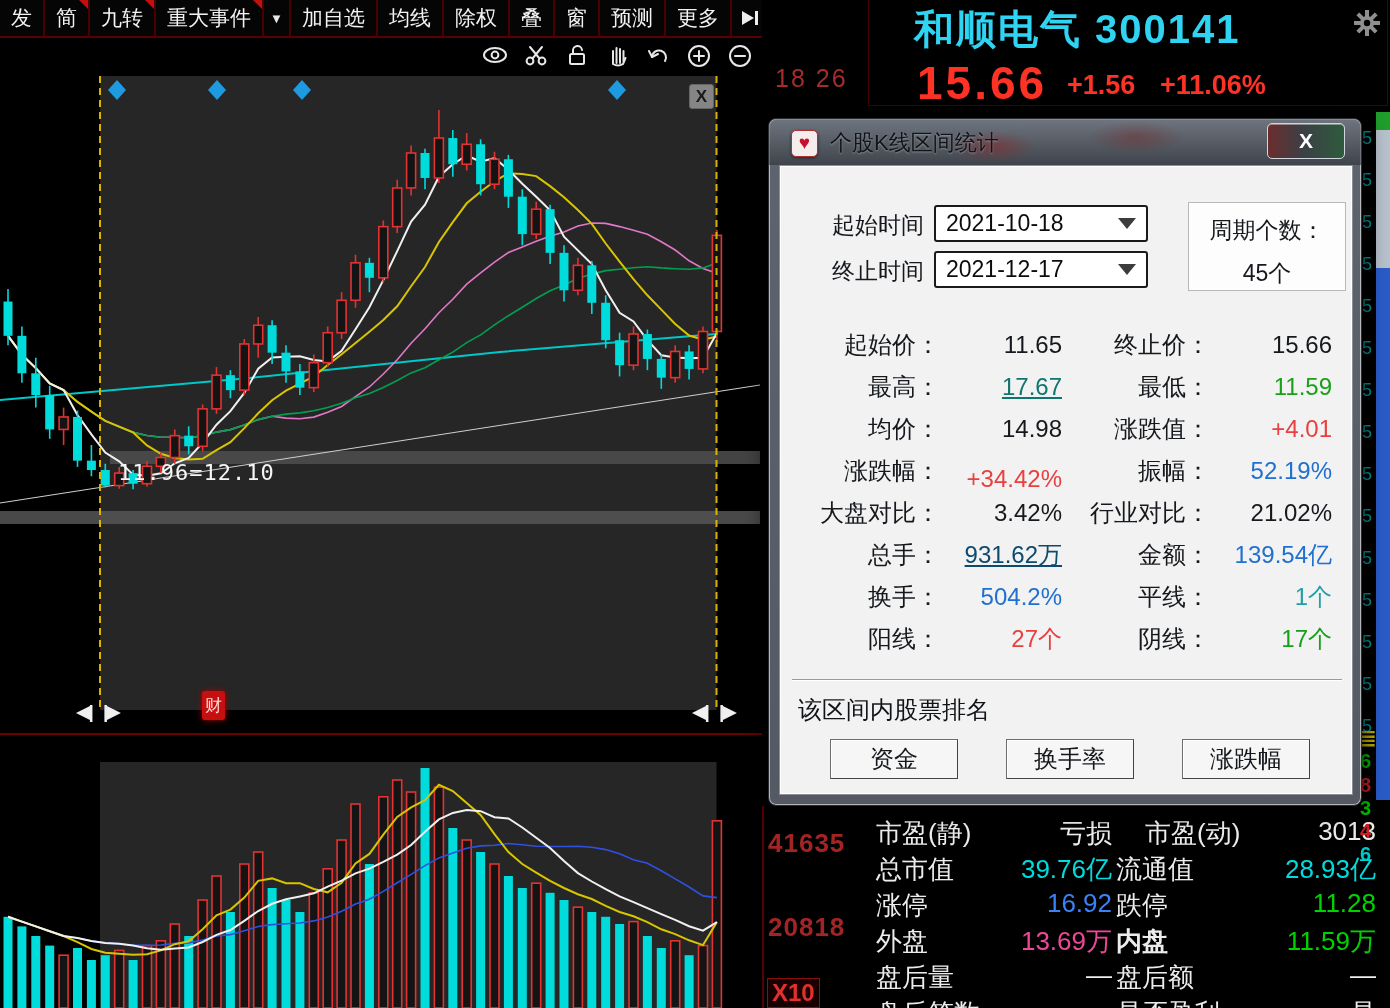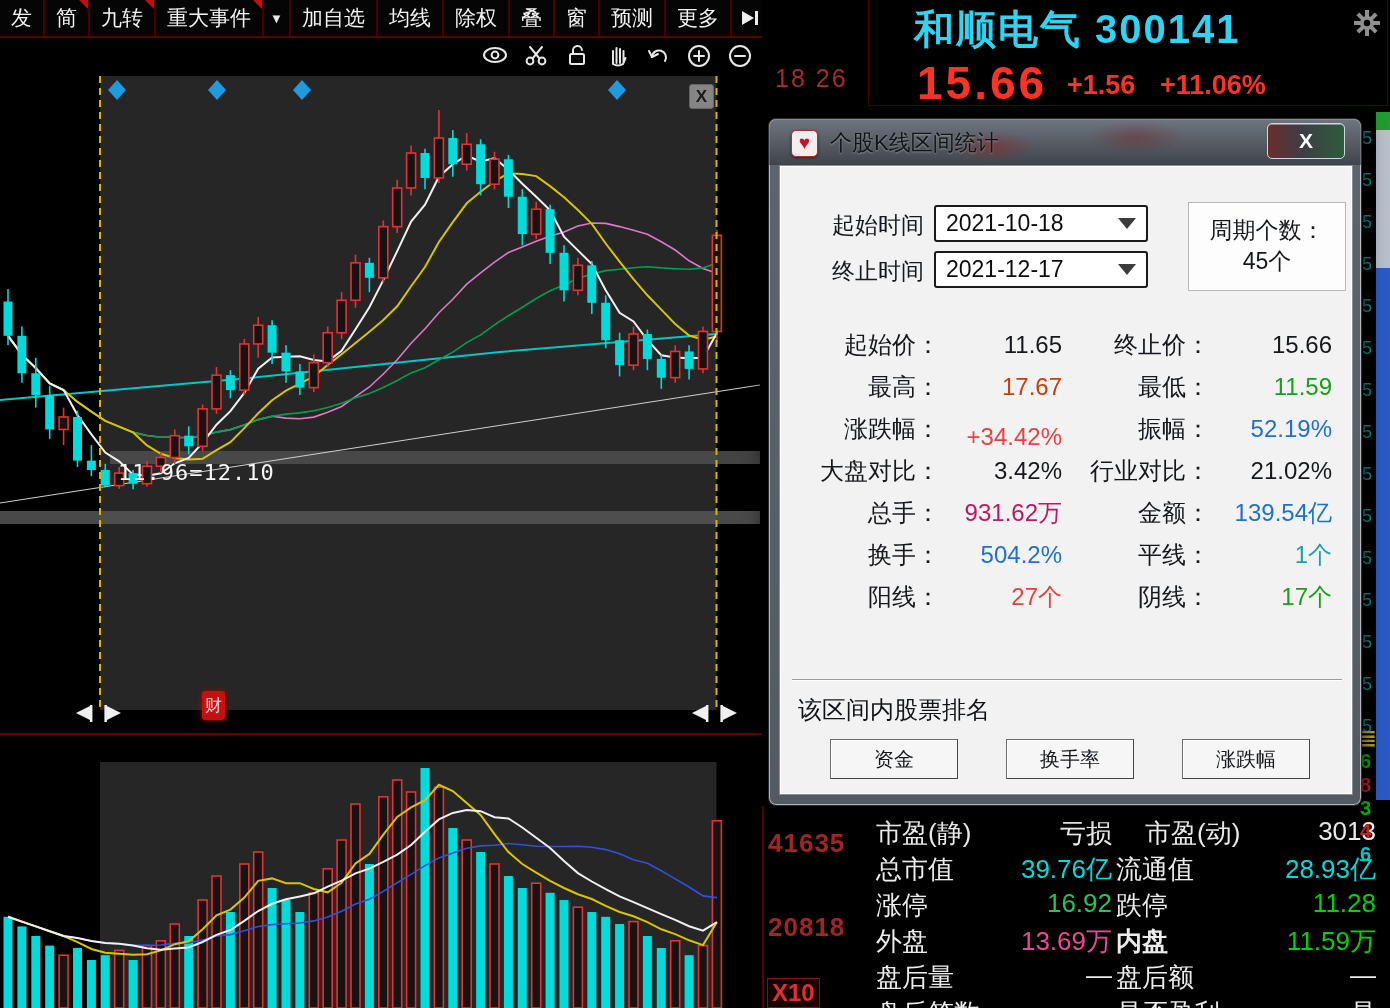--- a/index.html
+++ b/index.html
@@ -75,33 +75,33 @@
              color:#fff;font-size:21px;font-weight:bold;display:flex;align-items:center;justify-content:center;}
   .dlg-body{position:absolute;left:10px;top:46px;width:574px;height:630px;background:#f2f2f2;
             border:1px solid #8a8f96;box-shadow:inset 0 0 0 1px #fff;}
   .fld-label{position:absolute;color:#15181c;font-size:23px;}
   .combo{position:absolute;width:214px;height:37px;background:#fff;border:2px solid #1a1a1a;border-radius:3px;
          display:flex;align-items:center;padding:0 10px;color:#0c0c0c;font-size:23px;}
   .combo .tri{margin-left:auto;width:0;height:0;border-left:9px solid transparent;
               border-right:9px solid transparent;border-top:11px solid #3c3c3c;}
   .period-box{position:absolute;left:408px;top:36px;width:158px;height:89px;background:#fdfdfd;
               border:1px solid #b8b8b8;color:#15181c;font-size:23px;text-align:center;}
-  .period-box .l1{margin-top:12px;} .period-box .l2{margin-top:0;}
+  .period-box .l1{margin-top:12px;} .period-box .l2{margin-top:12px;}
   .stats-grid{position:absolute;left:24px;top:158px;width:528px;}
   .sg-row{display:flex;height:42px;align-items:center;font-size:24px;}
   .sg-cell{white-space:nowrap;} 
   .sg-l1{width:136px;text-align:right;color:#15181c;}
   .sg-v1{width:122px;text-align:right;}
   .sg-l2{width:148px;text-align:right;color:#15181c;}
   .sg-v2{width:122px;text-align:right;}
   .dlg-divider{position:absolute;left:12px;top:513px;width:550px;border-top:1px solid #9a9a9a;border-bottom:1px solid #fff;}
   .rank-label{position:absolute;left:18px;top:528px;color:#101418;font-size:24px;}
   .rank-btns{position:absolute;left:50px;top:573px;display:flex;gap:48px;}
   .rank-btn{width:128px;height:40px;background:#f6f6f6;border:1px solid #6e6e6e;border-right-color:#444;
-            border-bottom-color:#444;color:#15181c;font-size:20px;display:flex;align-items:center;justify-content:center;
+            border-bottom-color:#444;color:#15181c;font-size:24px;display:flex;align-items:center;justify-content:center;
             box-shadow:1px 1px 0 #fff inset;}
 </style>
 </head>
 <body>
 
 <div class="screen">
 
   <div class="toolbar">
       <div class="tb-item">发</div>
       <div class="tb-item">简<span class="flag"></span></div>
@@ -389,21 +389,21 @@
           <span class="rs-val" style="left: 462px; width: 150px; color: rgb(236, 236, 236);">3013</span>
         </div>
         <div class="rs-row" style="top: 46px; left: 0px; width: 628px;">
           <span class="rs-label" style="position: absolute; left: 112px;">总市值</span>
           <span class="rs-val" style="left: 200px; width: 148px; color: rgb(0, 220, 220);">39.76亿</span>
           <span class="rs-label" style="position: absolute; left: 352px;">流通值</span>
           <span class="rs-val" style="left: 462px; width: 150px; color: rgb(0, 220, 220);">28.93亿</span>
         </div>
         <div class="rs-row" style="top: 82px; left: 0px; width: 628px;">
           <span class="rs-label" style="position: absolute; left: 112px;">涨停</span>
-          <span class="rs-val" style="left: 200px; width: 148px; color: #22c55e;">16.92</span>
+          <span class="rs-val" style="left: 200px; width: 148px; color: #3b82f6;">16.92</span>
           <span class="rs-label" style="position: absolute; left: 352px;">跌停</span>
           <span class="rs-val" style="left: 462px; width: 150px; color: rgb(0, 212, 0);">11.28</span>
         </div>
         <div class="rs-row" style="top: 118px; left: 0px; width: 628px;">
           <span class="rs-label" style="position: absolute; left: 112px;">外盘</span>
           <span class="rs-val" style="left: 200px; width: 148px; color: #ec4899;">13.69万</span>
           <span class="rs-label" style="position: absolute; left: 352px; font-weight: bold;">内盘</span>
           <span class="rs-val" style="left: 462px; width: 150px; color: rgb(0, 212, 0);">11.59万</span>
         </div>
         <div class="rs-row" style="top: 154px; left: 0px; width: 628px;">
@@ -474,39 +474,45 @@
       </div>
       <div class="stats-grid" id="dlg-stats">
           <div class="sg-row">
             <span class="sg-cell sg-l1">起始价：</span>
             <span class="sg-cell sg-v1" style="color: rgb(21, 24, 28);">11.65</span>
             <span class="sg-cell sg-l2">终止价：</span>
             <span class="sg-cell sg-v2" style="color: rgb(21, 24, 28);">15.66</span>
           </div>
           <div class="sg-row">
             <span class="sg-cell sg-l1">最高：</span>
-            <span class="sg-cell sg-v1" style="color: #c2410c;">17.67</span>
+            <span class="sg-cell sg-v1" style="color: #0f766e; text-decoration: underline;">17.67</span>
             <span class="sg-cell sg-l2">最低：</span>
             <span class="sg-cell sg-v2" style="color: rgb(24, 160, 24);">11.59</span>
+          </div>
+          <div class="sg-row">
+            <span class="sg-cell sg-l1">均价：</span>
+            <span class="sg-cell sg-v1" style="color: rgb(21, 24, 28);">14.98</span>
+            <span class="sg-cell sg-l2">涨跌值：</span>
+            <span class="sg-cell sg-v2" style="color: rgb(232, 64, 64);">+4.01</span>
           </div>
           <div class="sg-row">
             <span class="sg-cell sg-l1">涨跌幅：</span>
             <span class="sg-cell sg-v1" style="color: rgb(232, 64, 64); margin-top: 15px;">+34.42%</span>
             <span class="sg-cell sg-l2">振幅：</span>
             <span class="sg-cell sg-v2" style="color: rgb(32, 112, 208);">52.19%</span>
           </div>
           <div class="sg-row">
             <span class="sg-cell sg-l1">大盘对比：</span>
             <span class="sg-cell sg-v1" style="color: rgb(21, 24, 28);">3.42%</span>
             <span class="sg-cell sg-l2">行业对比：</span>
             <span class="sg-cell sg-v2" style="color: rgb(21, 24, 28);">21.02%</span>
           </div>
           <div class="sg-row">
             <span class="sg-cell sg-l1">总手：</span>
-            <span class="sg-cell sg-v1" style="color: #be185d;">931.62万</span>
+            <span class="sg-cell sg-v1" style="color: #0c4a6e; text-decoration: underline;">931.62万</span>
             <span class="sg-cell sg-l2">金额：</span>
             <span class="sg-cell sg-v2" style="color: rgb(32, 112, 208);">139.54亿</span>
           </div>
           <div class="sg-row">
             <span class="sg-cell sg-l1">换手：</span>
             <span class="sg-cell sg-v1" style="color: rgb(32, 112, 208);">504.2%</span>
             <span class="sg-cell sg-l2">平线：</span>
             <span class="sg-cell sg-v2" style="color: rgb(32, 160, 168);">1个</span>
           </div>
           <div class="sg-row">

